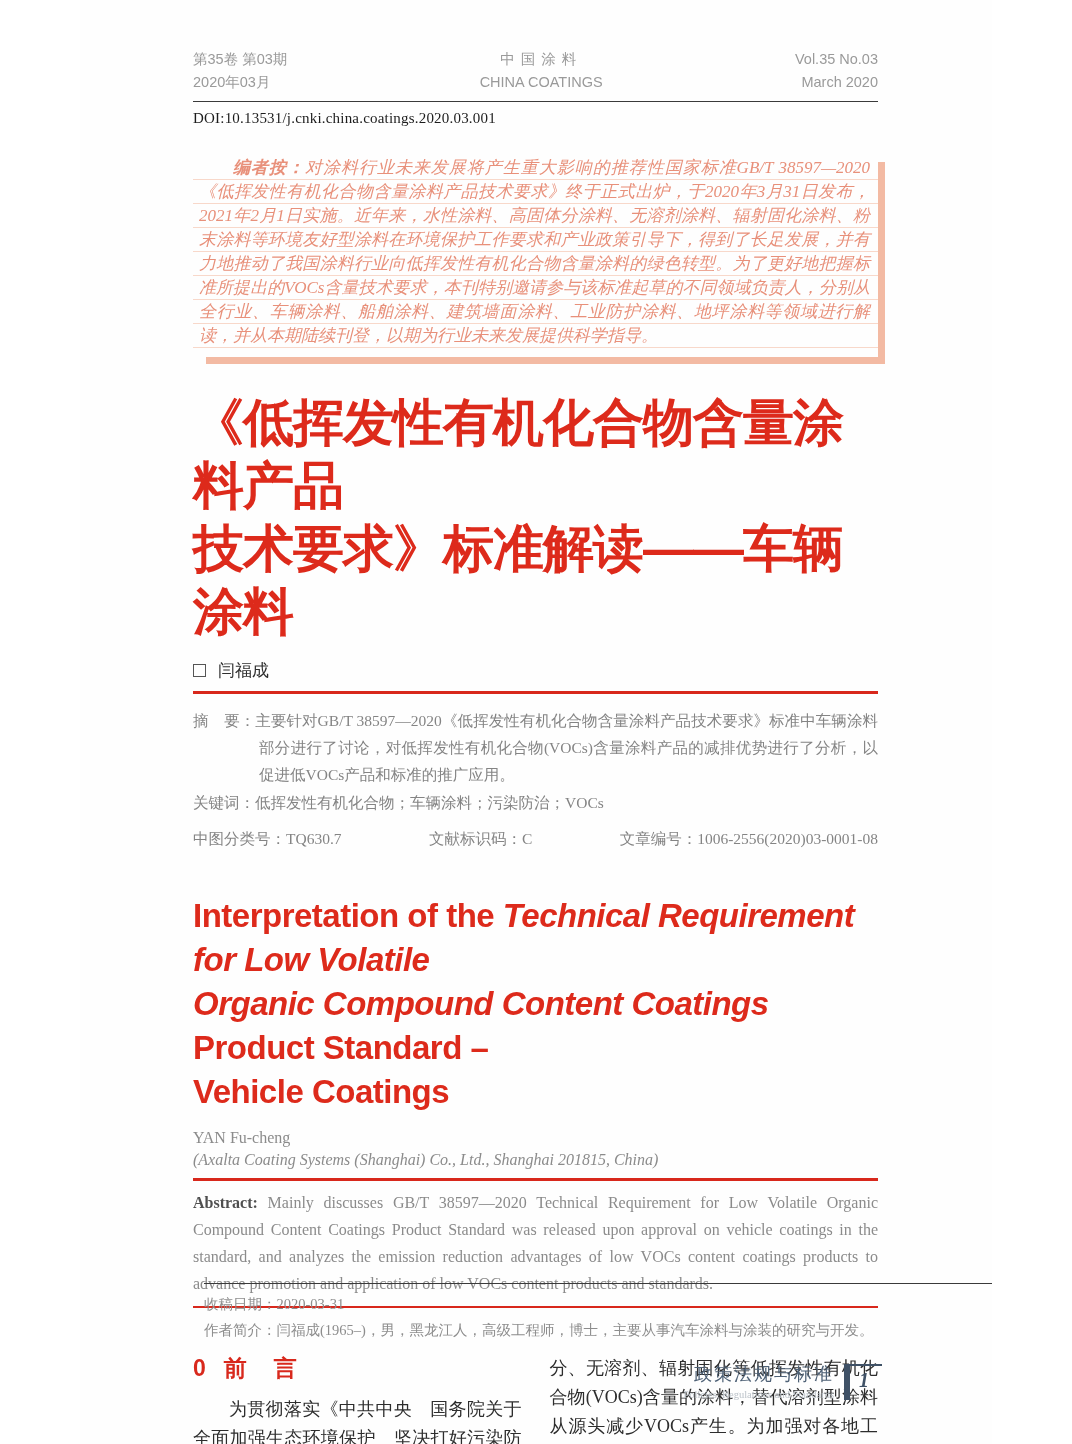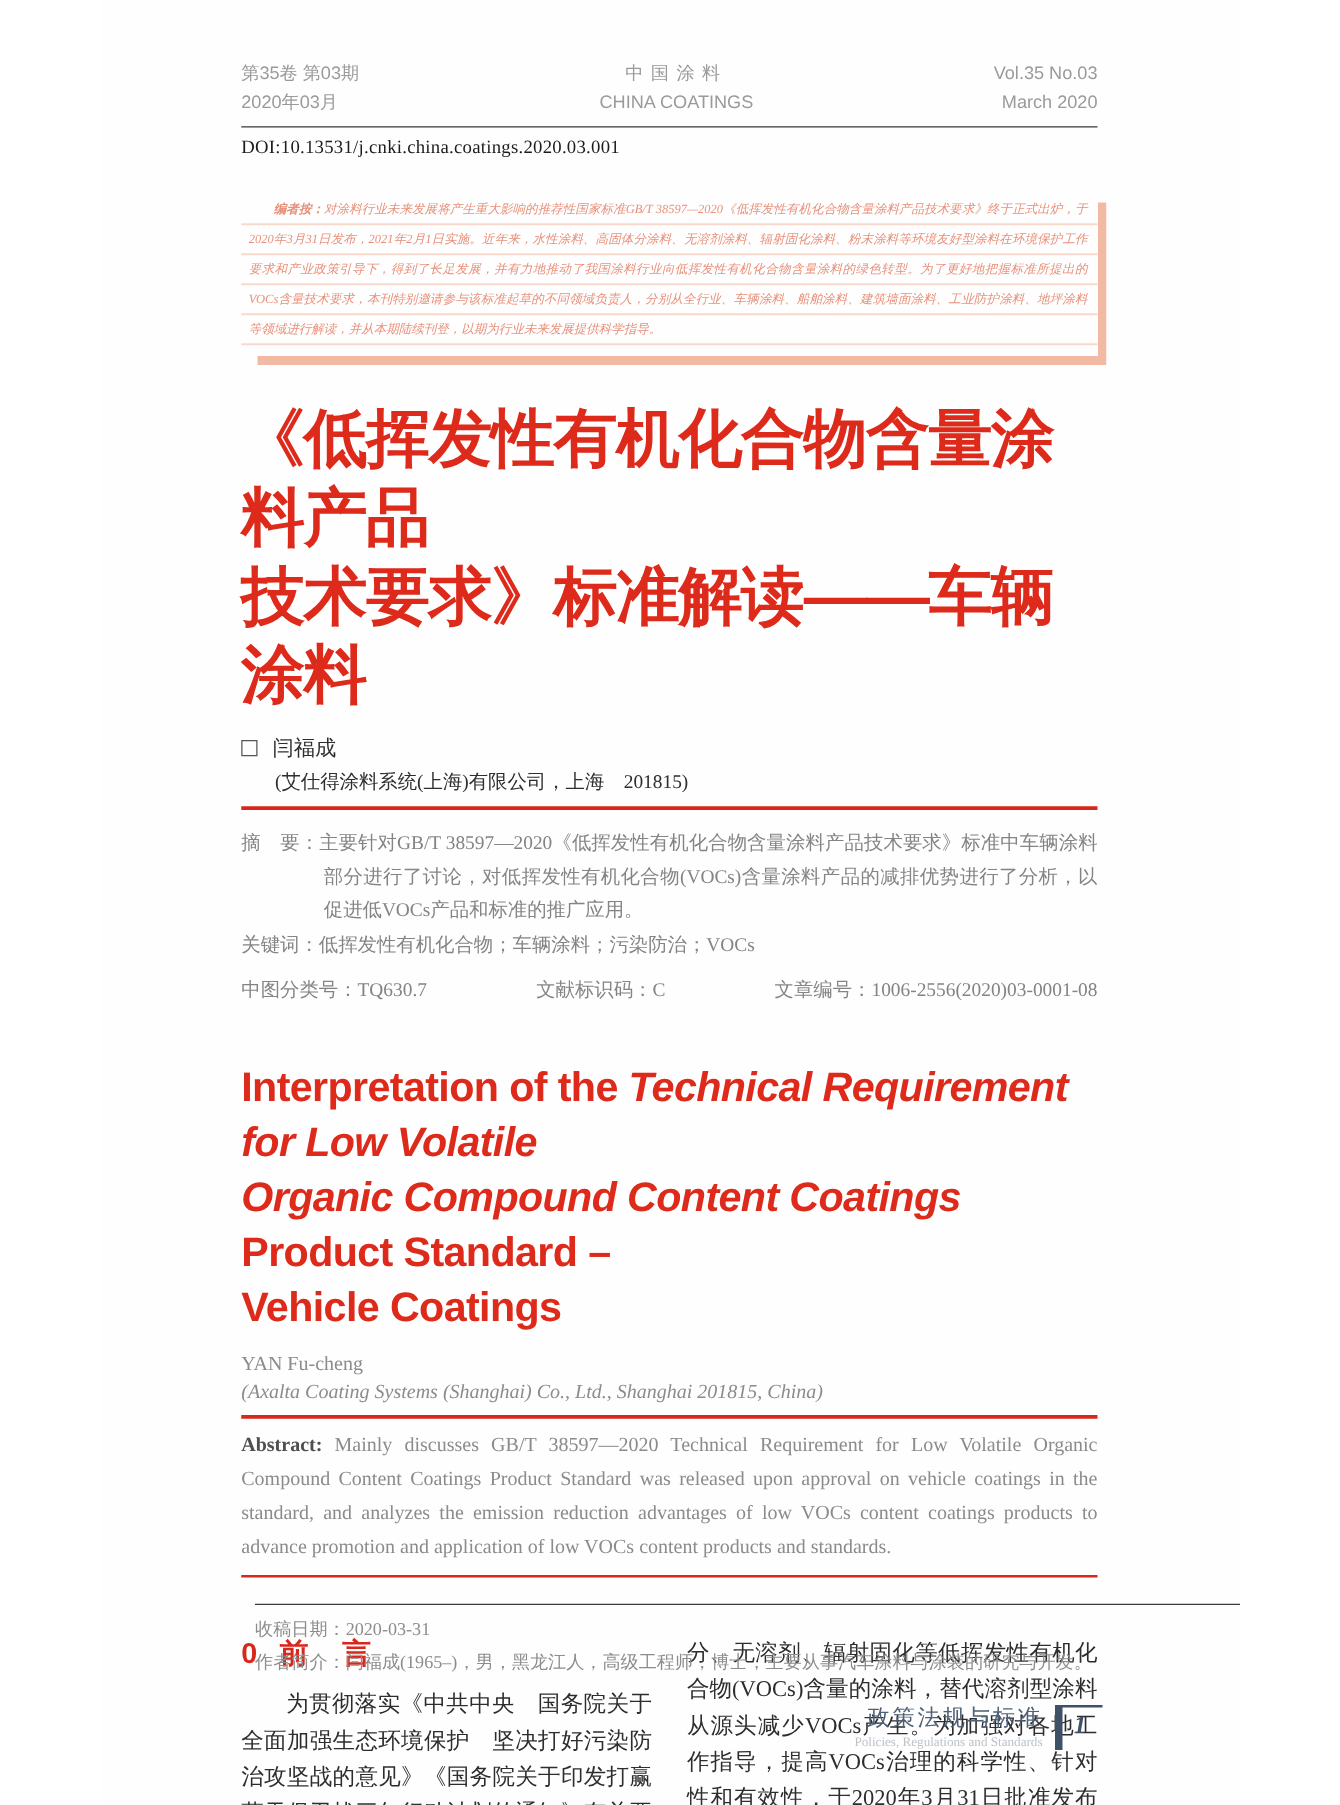--- a/index.html
+++ b/index.html
@@ -27,21 +27,21 @@
   .header-rule { height:1px; background:#3a3a3a; margin-top:7px; }
   .doi-line { margin-top:8px; font-size:15px; color:#1c1c1c; letter-spacing:.2px; }
 
   
   .editor-note {
     position:relative;
     margin-top:22px;
     padding:7px 8px 9px 6px;
     color:#e8907a;
     font-style:italic;
-    font-size:10px; line-height:24px;
+    font-size:17px; line-height:24px;
     text-align:justify;
     text-indent:2em;
     box-shadow:10px 10px 0 -3px #f3baa3;
     background-image:repeating-linear-gradient(to bottom, transparent 0 22px, #f8d8ca 22px 23px, transparent 23px 24px);
     background-position:0 8px;
   }
   .editor-note b { font-weight:bold; }
 
   
   .cn-title {
@@ -154,21 +154,20 @@
 
     <div class="cn-title">
       <div>《低挥发性有机化合物含量涂料产品</div>
       <div>技术要求》标准解读——车辆涂料</div>
     </div>
 
     <div class="cn-author">
       <span class="author-marker"></span>
       <span>闫福成</span>
     </div>
-    <div class="cn-affil">(艾仕得涂料系统(上海)有限公司，上海　201815)</div>
     <div class="rule-red"></div>
 
     <div class="cn-abstract">
       <div class="hang">
         <span>摘　要：</span><span>主要针对GB/T 38597—2020《低挥发性有机化合物含量涂料产品技术要求》标准中车辆涂料部分进行了讨论，对低挥发性有机化合物(VOCs)含量涂料产品的减排优势进行了分析，以促进低VOCs产品和标准的推广应用。</span>
       </div>
       <div class="cn-keywords">
         <span>关键词：</span><span>低挥发性有机化合物；车辆涂料；污染防治；VOCs</span>
       </div>
       <div class="cn-class-row">

